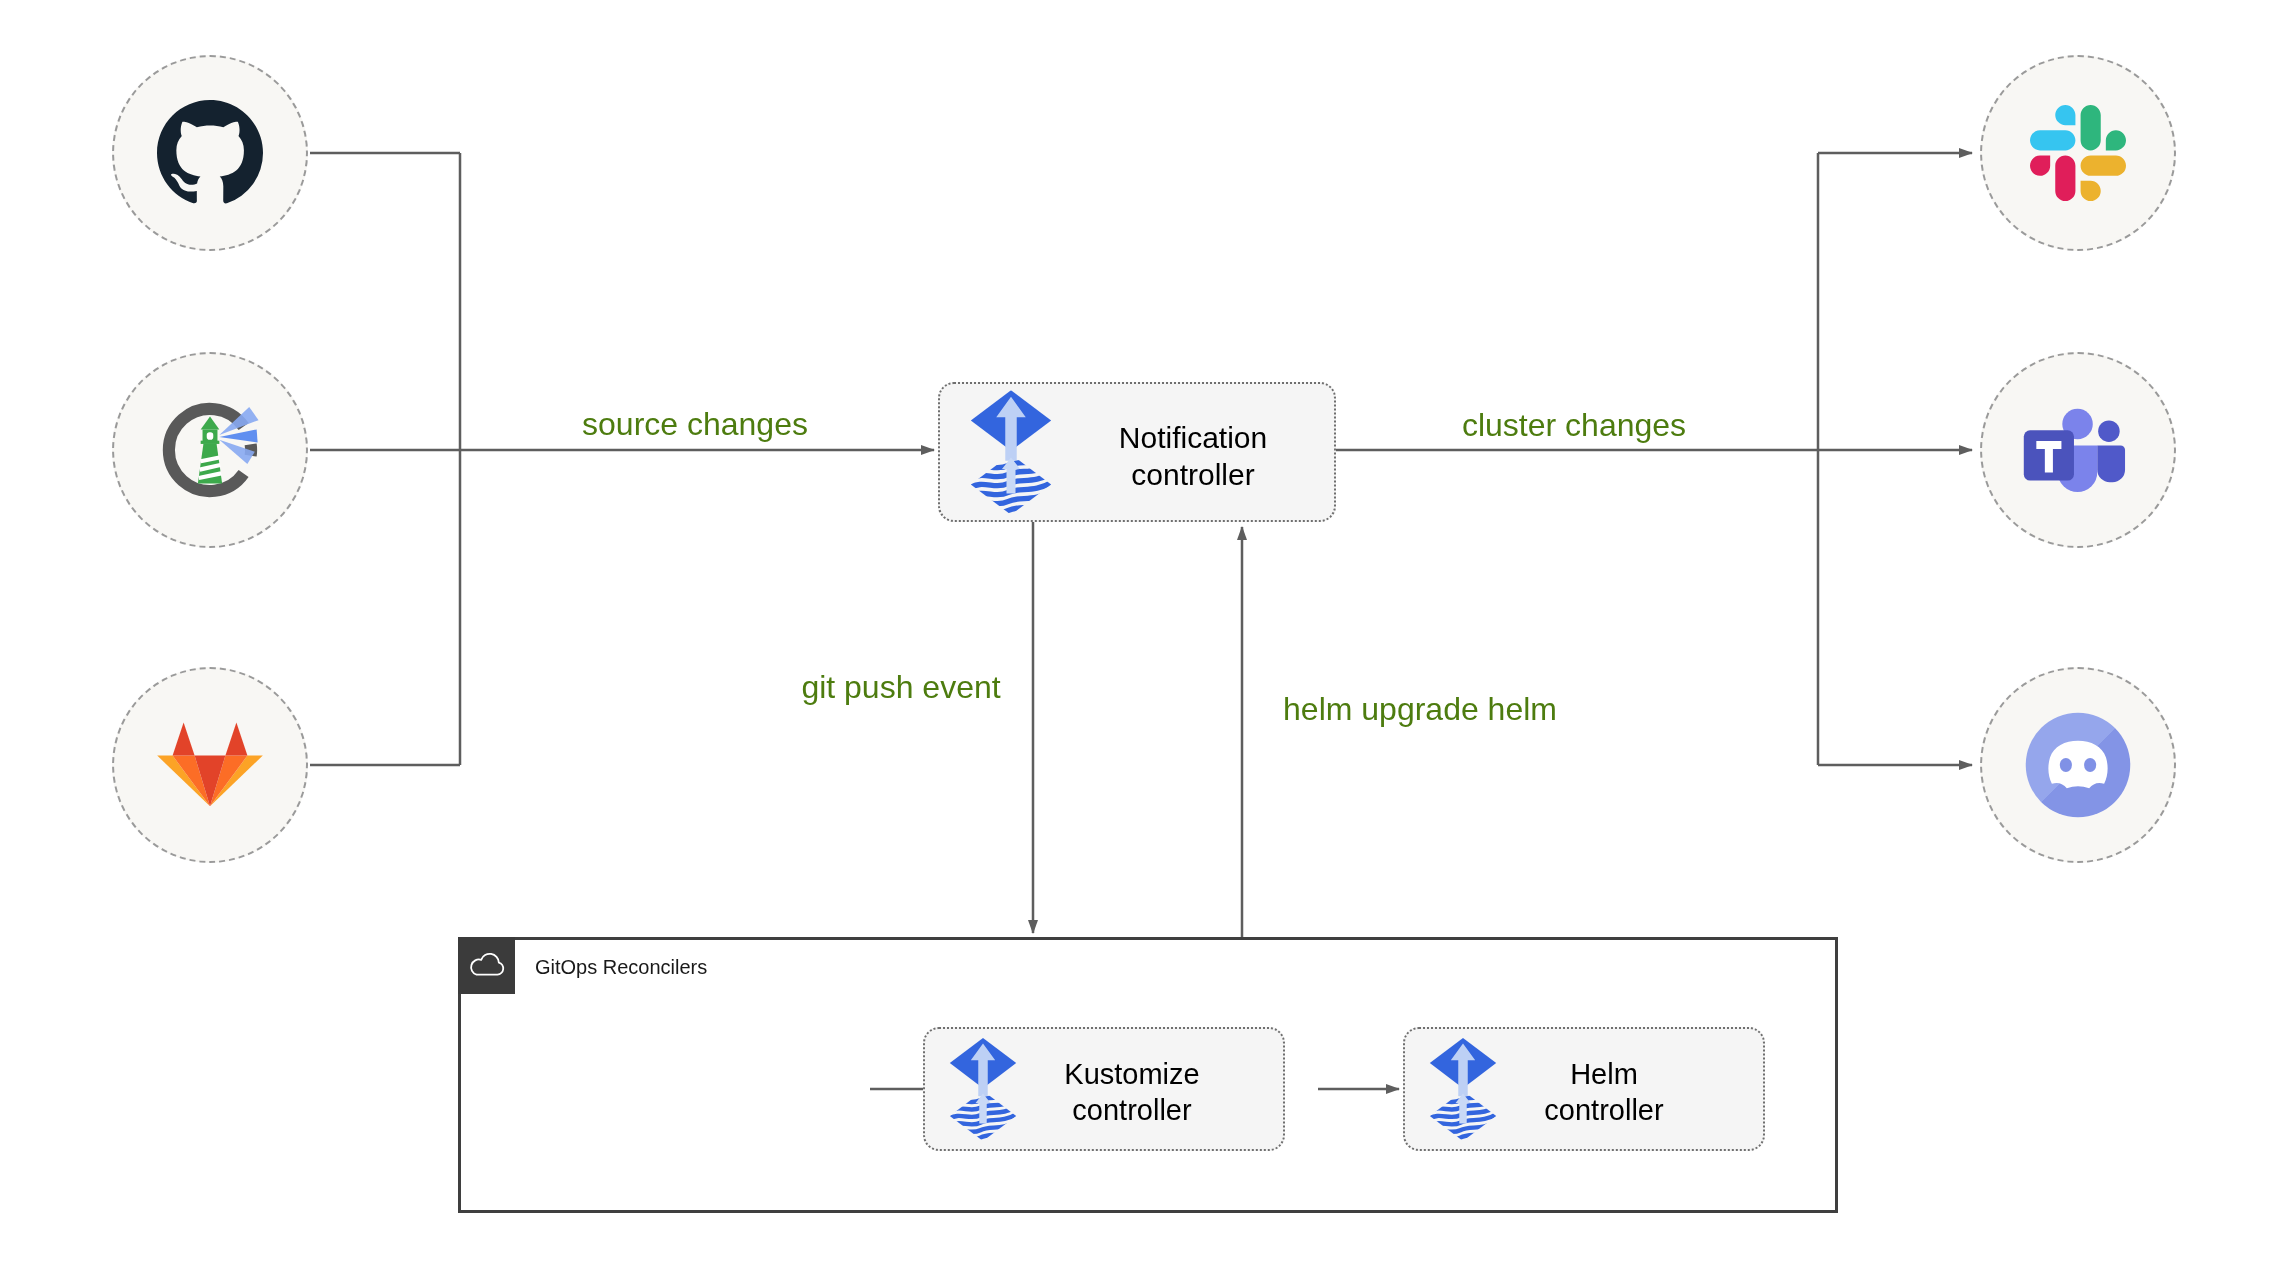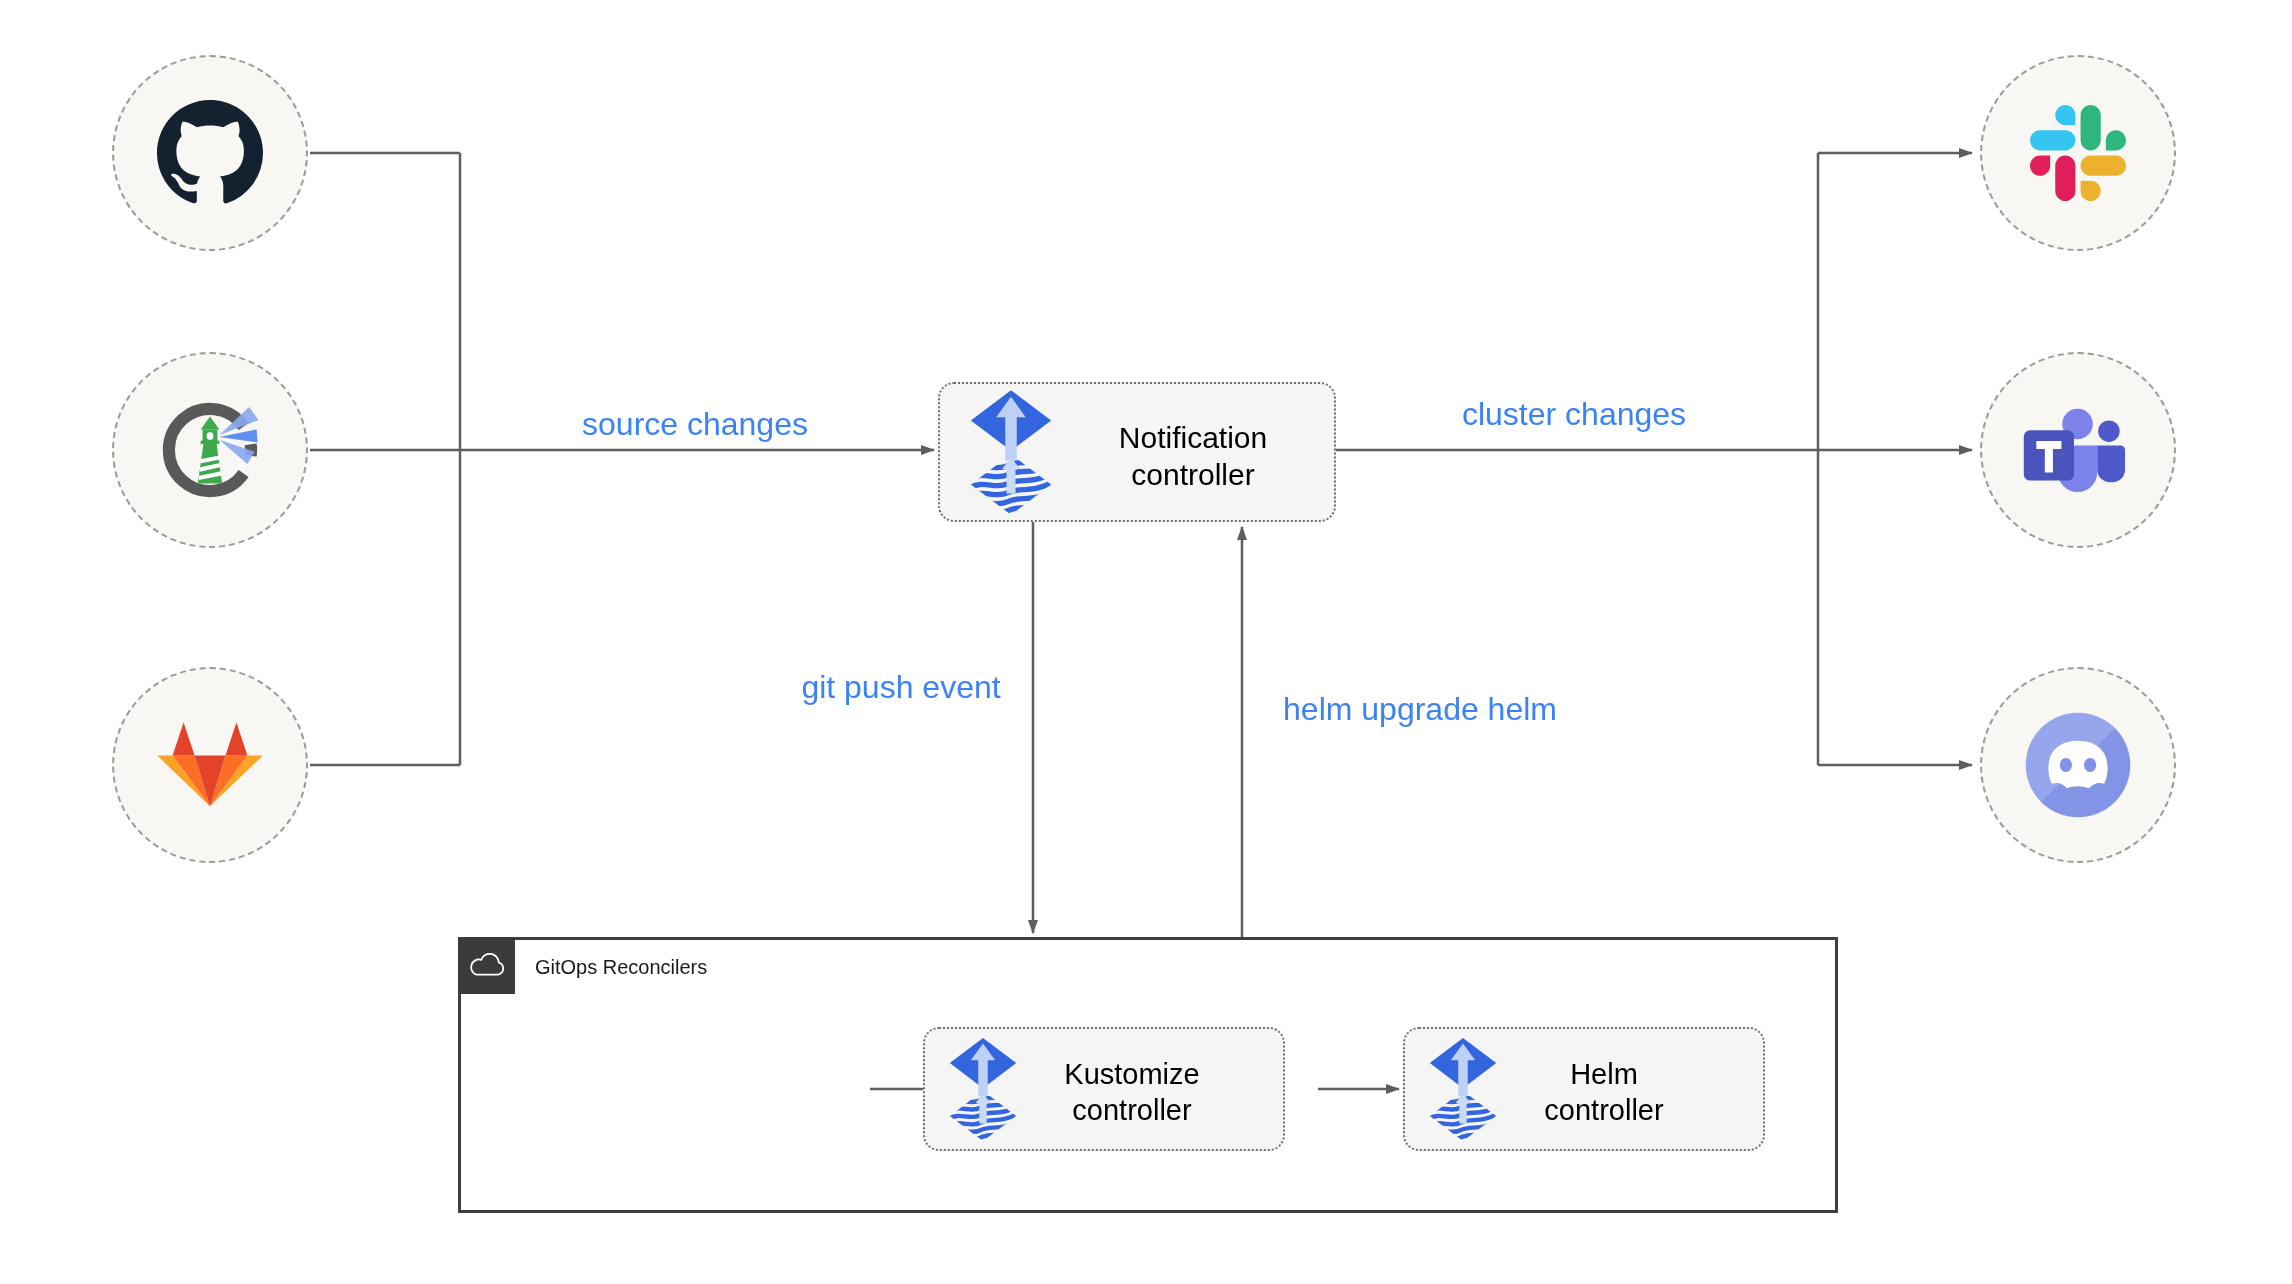--- a/index.html
+++ b/index.html
@@ -22,21 +22,21 @@
   }
   #notification-box{left:938px;top:382px;width:398px;height:140px;padding-left:30px;gap:26px;}
   #notification-box .box-label{font-size:30px;width:230px;}
   .inner-box{top:1027px;width:362px;height:124px;padding-left:24px;gap:20px;}
   #source-box{left:507px;}
   #kustomize-box{left:923px;}
   #helm-box{left:1403px;gap:12px;}
   .inner-box .box-label{font-size:29px;width:190px;}
 
   .edge-label{
-    position:absolute;transform:translate(-50%,-50%);font-size:32px;color:#3b82f6;
+    position:absolute;transform:translate(-50%,-50%);font-size:32px;color:#4d7c0f;
     white-space:nowrap;background:#ffffff;padding:0 6px;
   }
 
   #group-box{
     position:absolute;left:458px;top:937px;width:1380px;height:276px;
     border:3px solid #3f3f3f;box-sizing:border-box;background:transparent;
   }
   #group-badge{
     position:absolute;left:-3px;top:-3px;width:57px;height:57px;background:#3b3b3b;
     display:flex;align-items:center;justify-content:center;
@@ -170,21 +170,21 @@
   </div>
 
   <div class="ctrl-box" id="notification-box">
     <svg width="82" height="125" viewBox="0 0 100 152">
         <use href="#flux-logo"></use>
       </svg>
     <div class="box-label">Notification controller</div>
   </div>
 
   <div class="edge-label" style="left:695px;top:424px">source changes</div>
-  <div class="edge-label" style="left:1574px;top:414px">cluster changes</div>
+  <div class="edge-label" style="left:1574px;top:425px">cluster changes</div>
   <div class="edge-label" style="left:901px;top:687px">git push event</div>
   <div class="edge-label" style="left:1420px;top:709px">helm upgrade helm</div>
 
   <div id="group-box">
     <div id="group-badge">
       <svg width="40" height="30" viewBox="0 0 44 32">
         <path d="M10.5 25.5 H33.5 A6.8 6.8 0 0 0 35 12.2 A10 10 0 0 0 15.6 9.2 A8.2 8.2 0 0 0 10.5 25.5 Z" fill="none" stroke="#ffffff" stroke-width="2" stroke-linejoin="round"></path>
       </svg>
     </div>
     <div id="group-label">GitOps Reconcilers</div>

